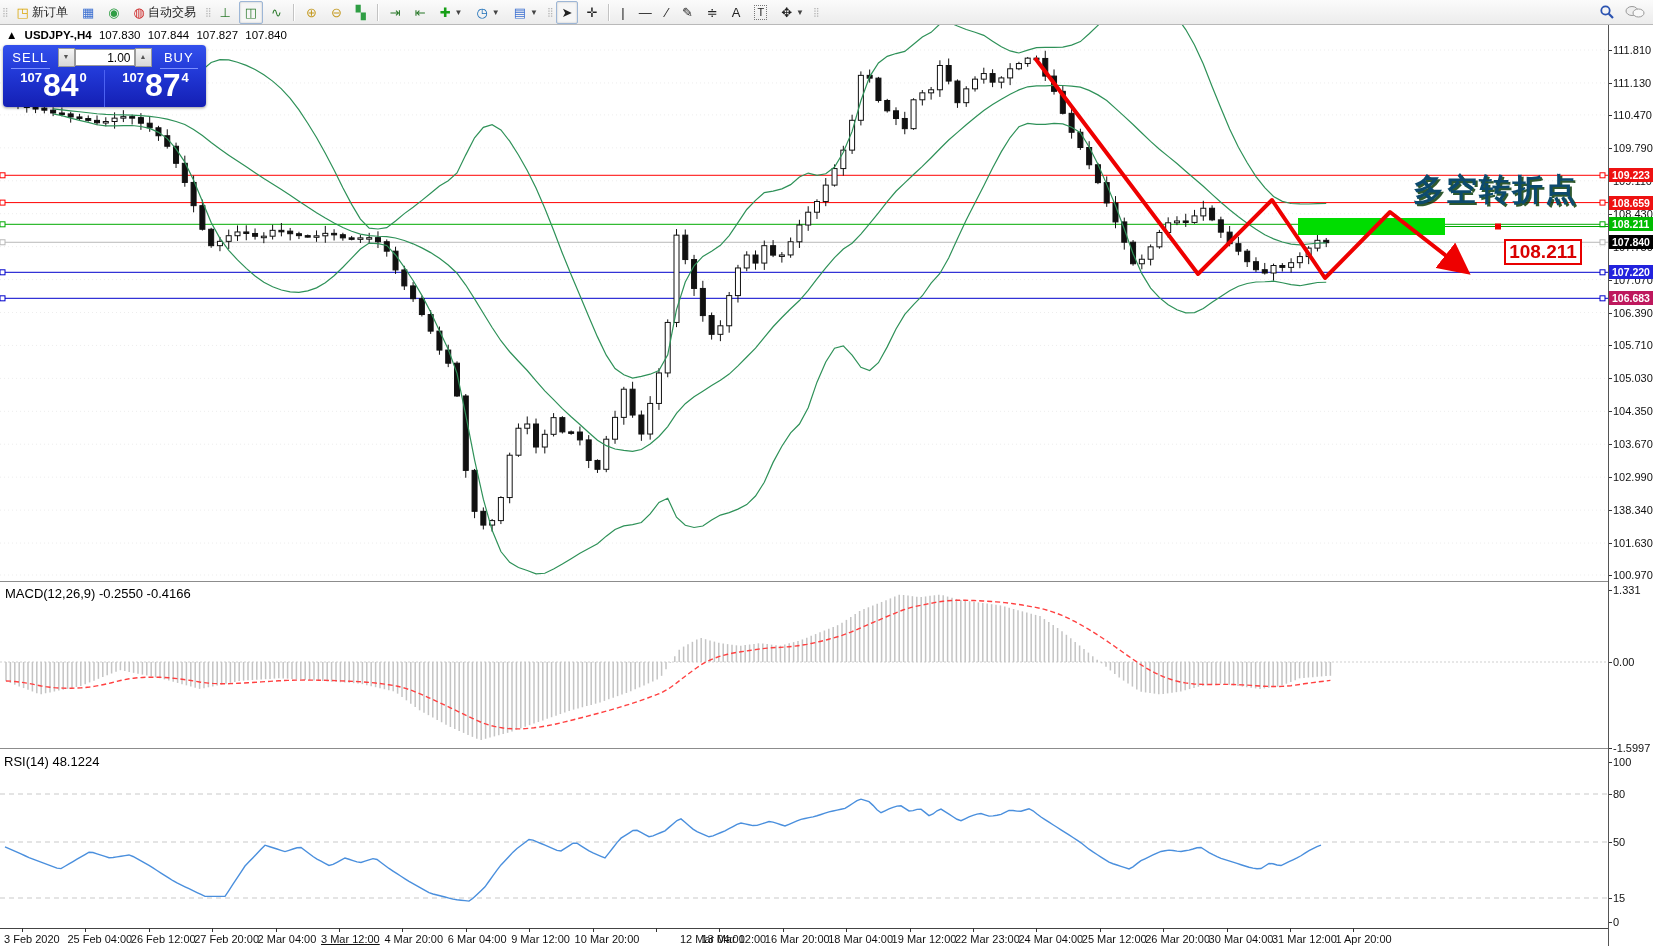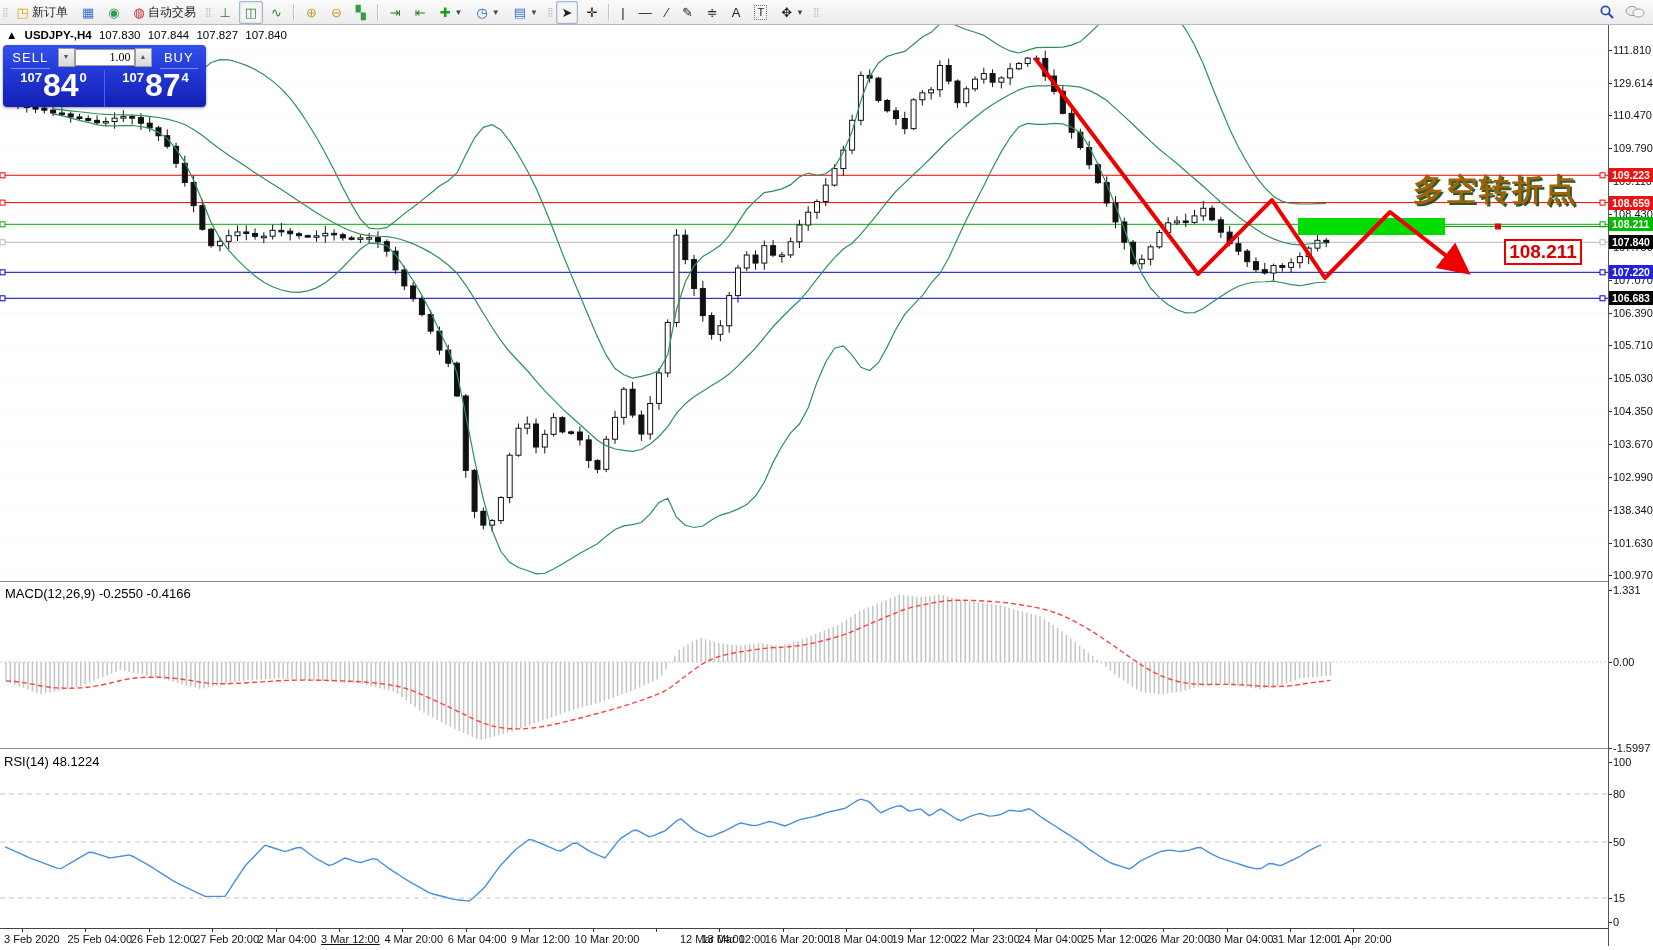--- a/index.html
+++ b/index.html
@@ -48,28 +48,28 @@
   #trade-panel{position:absolute;left:3px;top:20px;width:203px;height:62px;
      background:linear-gradient(180deg,#3350ec 0%,#2138d6 45%,#141fb4 100%);
      border-radius:4px;box-shadow:0 1px 3px rgba(0,0,0,.4);color:#fff;}
   #tp-row1{display:flex;align-items:center;height:25px;}
   .tp-side{width:58px;text-align:center;font-size:13px;letter-spacing:1px;position:relative;}
   .tp-side:after{content:"";position:absolute;left:8px;right:8px;bottom:-4px;height:1px;background:#7d90ff;}
   #tp-spin{flex:1;display:flex;align-items:center;justify-content:center;gap:0;}
   .spin-btn{width:15px;height:17px;background:linear-gradient(180deg,#f4f4f4,#d8d8d8);
      border:1px solid #9a9a9a;color:#555;font-size:7px;line-height:15px;text-align:center;}
   #vol-field{width:52px;height:15px;background:#fff;border:1px solid #9a9a9a;color:#000;
-     font-size:12px;text-align:right;padding:0 3px;font-family:Liberation Serif, serif;}
+     font-size:12px;text-align:right;padding:0 3px;font-family:Liberation Sans, sans-serif;}
   #tp-row2{display:flex;height:37px;}
   .tp-price{flex:1;display:flex;justify-content:center;padding-bottom:18px;}
   .tp-price.sell{border-right:1px solid #4c62f2;}
   .p-small{font-size:13px;font-weight:bold;margin-bottom:4px;}
   .p-big{font-size:32px;font-weight:bold;line-height:30px;margin:0 1px;}
   .p-sup{font-size:13px;font-weight:bold;margin-bottom:14px;}
-  #cn-note{position:absolute;left:1413px;top:144px;font-size:31px;font-weight:bold;color:#a16207;
+  #cn-note{position:absolute;left:1413px;top:144px;font-size:31px;font-weight:bold;color:#0c4a6e;
      letter-spacing:2px;text-shadow:2px 2px 0 rgba(10,60,10,.85);white-space:nowrap;}
   #price-note{position:absolute;left:1504px;top:214px;width:74px;height:22px;background:#fff;
      border:2px solid #e80000;color:#d90000;font-size:19px;font-weight:bold;text-align:center;line-height:22px;}
   .ind-label{position:absolute;font-size:13px;color:#000;}
 </style>
 </head>
 <body>
 
 <div id="app">
 
@@ -877,21 +877,21 @@
 
     <div id="cn-note">多空转折点</div>
     <div id="price-note">108.211</div>
 
     <div class="ind-label" style="left:5px;top:561px;">MACD(12,26,9) -0.2550 -0.4166</div>
     <div class="ind-label" style="left:4px;top:729px;">RSI(14) 48.1224</div>
   </div>
 
   <div id="price-axis">
       <div class="ax-tick" style="top: 19px;">111.810</div>
-      <div class="ax-tick" style="top: 51.9336px;">129.614</div>
+      <div class="ax-tick" style="top: 51.9336px;">111.130</div>
       <div class="ax-tick" style="top: 83.8985px;">110.470</div>
       <div class="ax-tick" style="top: 116.832px;">109.790</div>
       <div class="ax-tick" style="top: 149.766px;">109.110</div>
       <div class="ax-tick" style="top: 182.699px;">108.430</div>
       <div class="ax-tick" style="top: 215.633px;">107.750</div>
       <div class="ax-tick" style="top: 248.566px;">107.070</div>
       <div class="ax-tick" style="top: 281.5px;">106.390</div>
       <div class="ax-tick" style="top: 314.434px;">105.710</div>
       <div class="ax-tick" style="top: 347.367px;">105.030</div>
       <div class="ax-tick" style="top: 380.301px;">104.350</div>
@@ -906,21 +906,21 @@
       <div class="ax-tick" style="top: 731px;">100</div>
       <div class="ax-tick" style="top: 763px;">80</div>
       <div class="ax-tick" style="top: 811px;">50</div>
       <div class="ax-tick" style="top: 867px;">15</div>
       <div class="ax-tick" style="top: 891px;">0</div>
       <div class="ax-badge" style="top: 143.293px; background: rgb(238, 17, 17);">109.223</div>
       <div class="ax-badge" style="top: 170.608px; background: rgb(238, 17, 17);">108.659</div>
       <div class="ax-badge" style="top: 192.306px; background: rgb(0, 187, 0);">108.211</div>
       <div class="ax-badge" style="top: 210.274px; background: rgb(0, 0, 0);">107.840</div>
       <div class="ax-badge" style="top: 240.302px; background: rgb(34, 34, 221);">107.220</div>
-      <div class="ax-badge" style="top: 266.31px; background: #000000;">106.683</div>
+      <div class="ax-badge" style="top: 266.31px; background: #be185d;">106.683</div>
     </div>
 
   <div id="time-axis">
       <div class="t-lab" style="left: 4px;">3 Feb 2020</div>
       <div class="t-lab" style="left: 67.4px;">25 Feb 04:00</div>
       <div class="t-lab" style="left: 130.8px;">26 Feb 12:00</div>
       <div class="t-lab" style="left: 194.2px;">27 Feb 20:00</div>
       <div class="t-lab" style="left: 257.6px;">2 Mar 04:00</div>
       <div class="t-lab" style="left: 321px; text-decoration: underline;">3 Mar 12:00</div>
       <div class="t-lab" style="left: 384.4px;">4 Mar 20:00</div>

